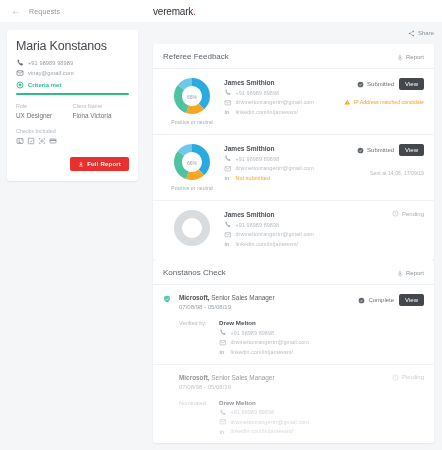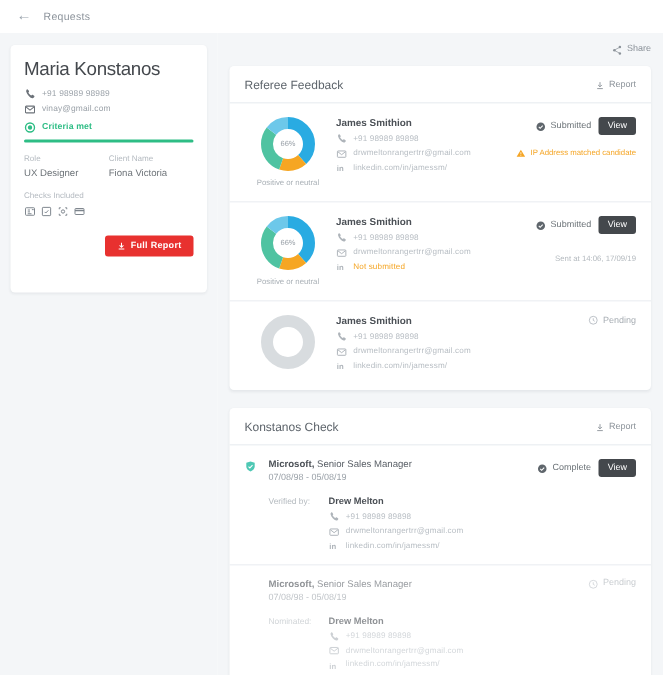--- a/index.html
+++ b/index.html
@@ -29,21 +29,21 @@
   
   .body { flex: 1; display: flex; min-height: 0; }
   .left-col { width: 145px; background: #f4f6f8; padding: 8px 7px 0 7px; }
   .right-col { flex: 1; background: #f4f6f8; padding: 0 8px 0 8px; }
 
   
   .card {
     background: #ffffff; border-radius: 3px;
     box-shadow: 0 1px 2px rgba(30,40,60,.07);
   }
-  .profile-card { padding: 9px 9px 24px 9px; }
+  .profile-card { padding: 9px 9px 10px 9px; }
   .name { font-size: 12.5px; color: #44484d; font-weight: normal; letter-spacing: -.2px; }
   .contact-list { margin-top: 6px; display: flex; flex-direction: column; gap: 2px; }
   .contact-row { display: flex; align-items: center; gap: 4px; }
   .contact-row .ico { width: 8px; height: 8px; flex-shrink: 0; color: #6b7178; }
   .contact-row .txt { font-size: 5.6px; color: #9aa1a8; letter-spacing: .1px; }
   .criteria-row { display: flex; align-items: center; gap: 4px; margin-top: 4px; }
   .criteria-row .txt { font-size: 5.8px; color: #2ebd85; font-weight: bold; letter-spacing: .1px; }
   .rule { height: 1.5px; background: #2ebd85; margin-top: 4px; border-radius: 1px; }
 
   .meta-grid { display: flex; margin-top: 8px; }
@@ -65,21 +65,21 @@
     letter-spacing: .2px; cursor: pointer;
   }
 
   
   .share-row { height: 22px; display: flex; align-items: center; justify-content: flex-end; }
   .share-btn {
     display: flex; align-items: center; gap: 3px; cursor: pointer;
   }
   .share-btn .txt { font-size: 6px; color: #8b9299; }
 
-  .section { margin-bottom: 12px; }
+  .section { margin-bottom: 0; }
   .section-head {
     display: flex; align-items: center; justify-content: space-between;
     padding: 8px 10px 7px 10px; border-bottom: 1px solid #eef1f4;
   }
   .section-title { font-size: 8px; color: #5d646b; }
   .report-link { display: flex; align-items: center; gap: 3px; cursor: pointer; }
   .report-link .txt { font-size: 6px; color: #8b9299; }
 
   
   .ref-row { display: flex; padding: 9px 10px 9px 10px; border-bottom: 1px solid #f0f2f5; }
@@ -137,20 +137,23 @@
 </head>
 <body>
 
 <div class="app">
 
   <div class="topbar">
     <div class="topbar-left">
       <span class="back-arrow">←</span>
       <span class="crumb">Requests</span>
     </div>
+    <div class="topbar-right">
+      <span class="logo"><span>veremark</span><span class="dot">.</span></span>
+    </div>
   </div>
 
   <div class="body">
 
     <div class="left-col">
       <div class="card profile-card">
         <div class="name">Maria Konstanos</div>
 
         <div class="contact-list">
           <div class="contact-row">

